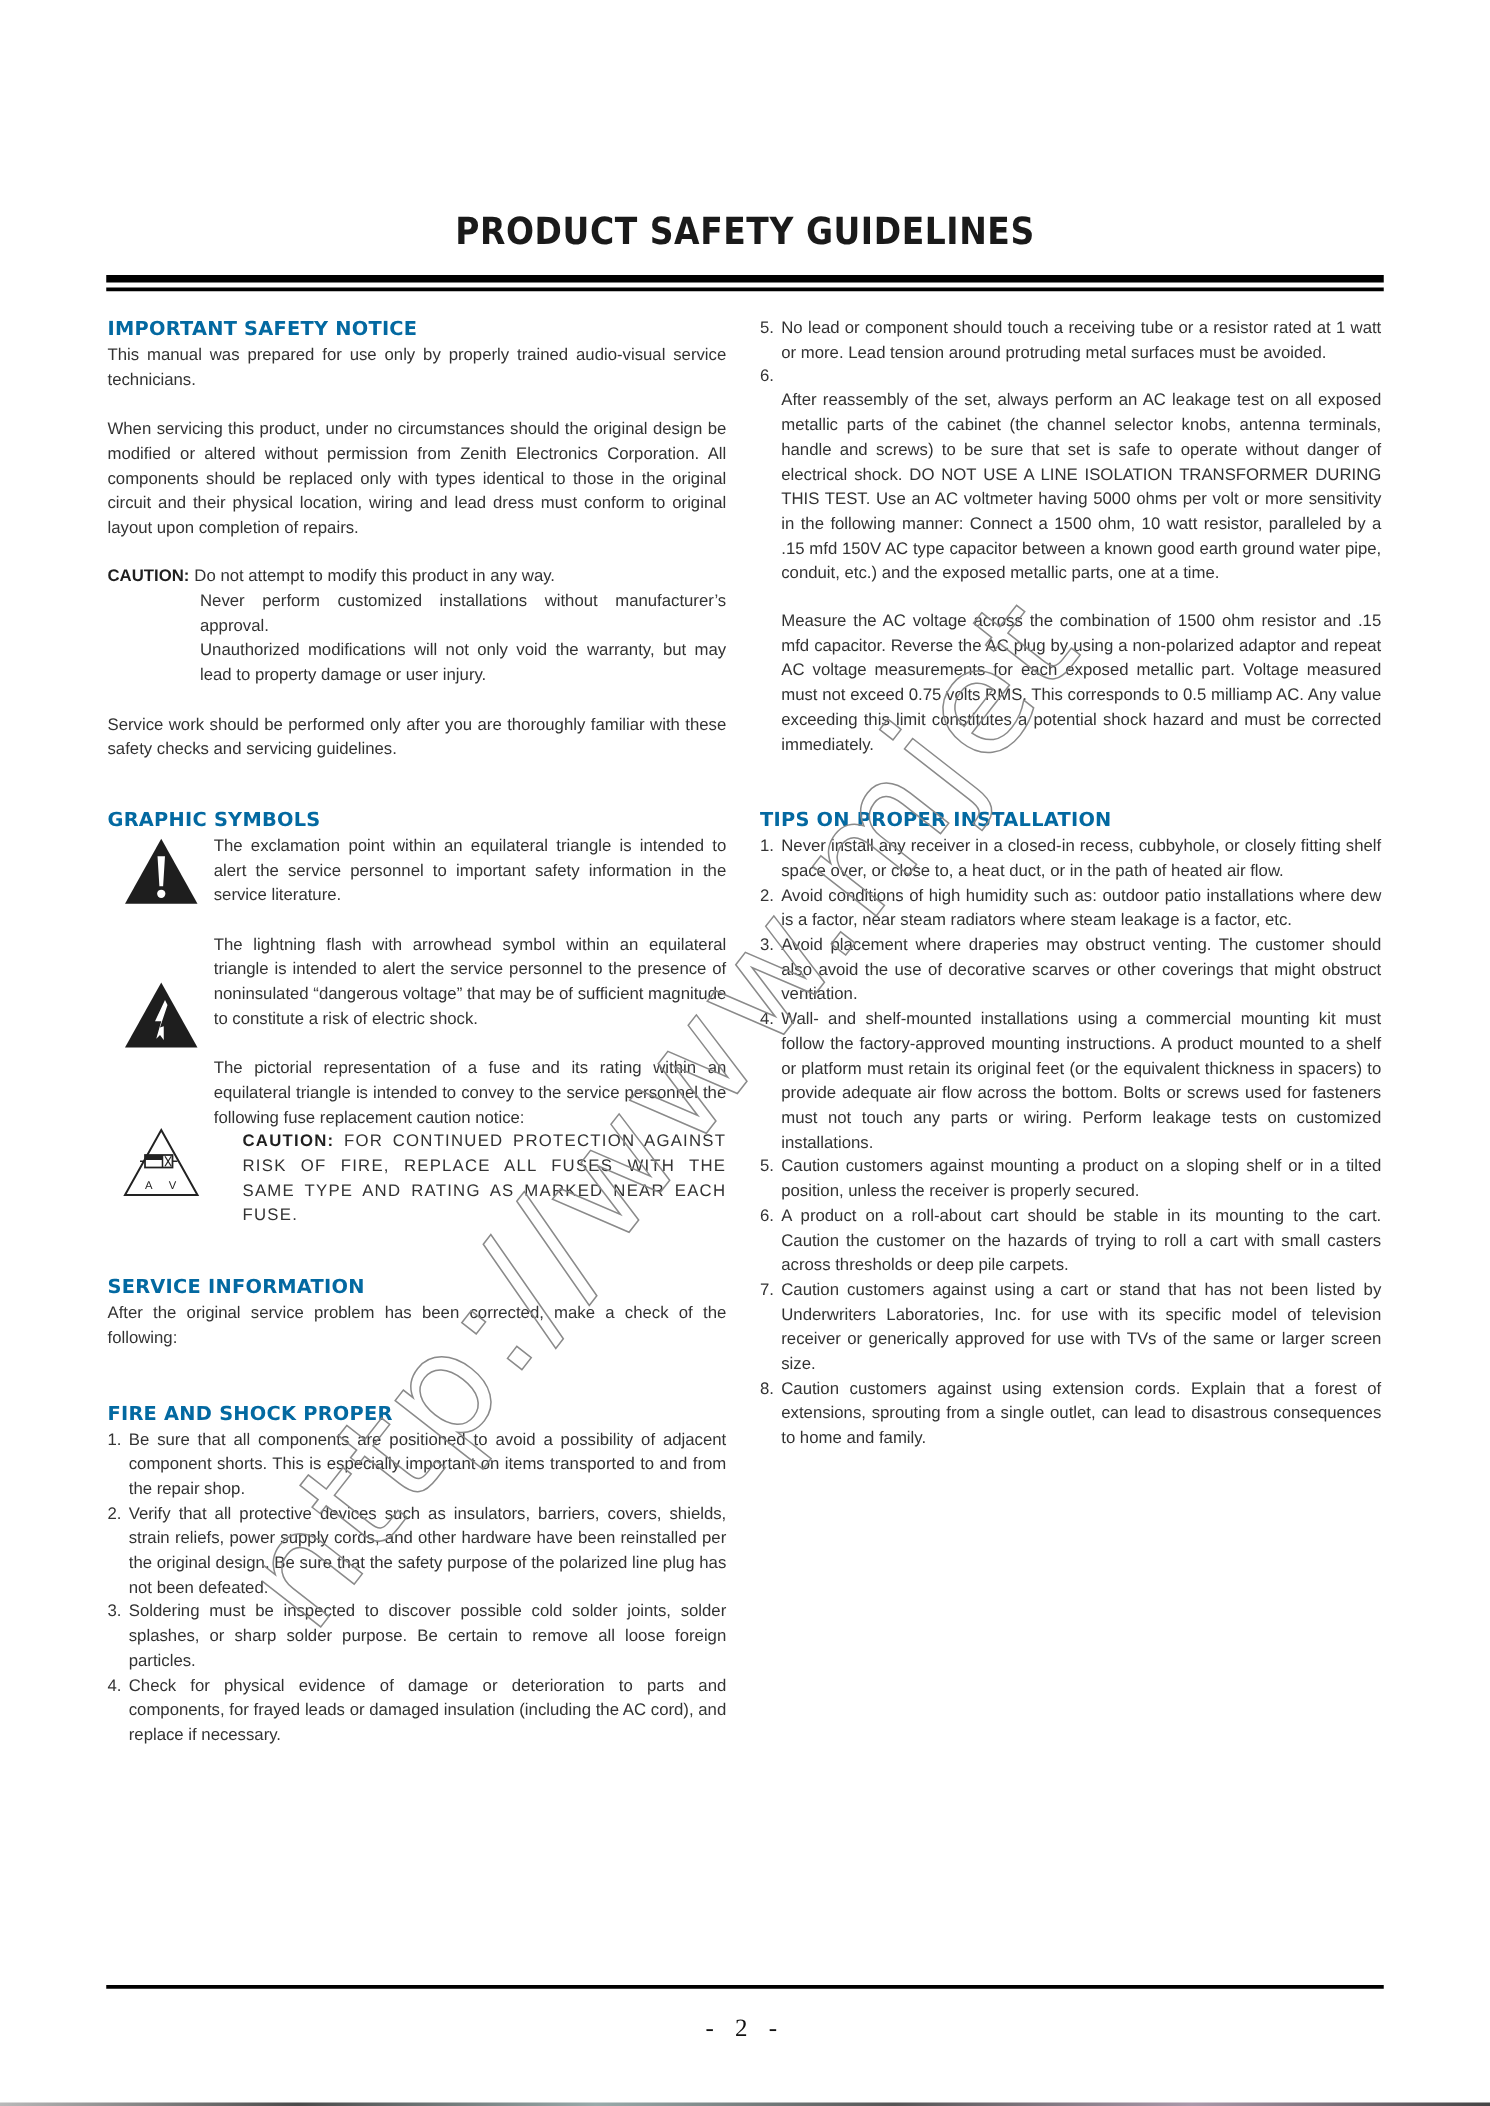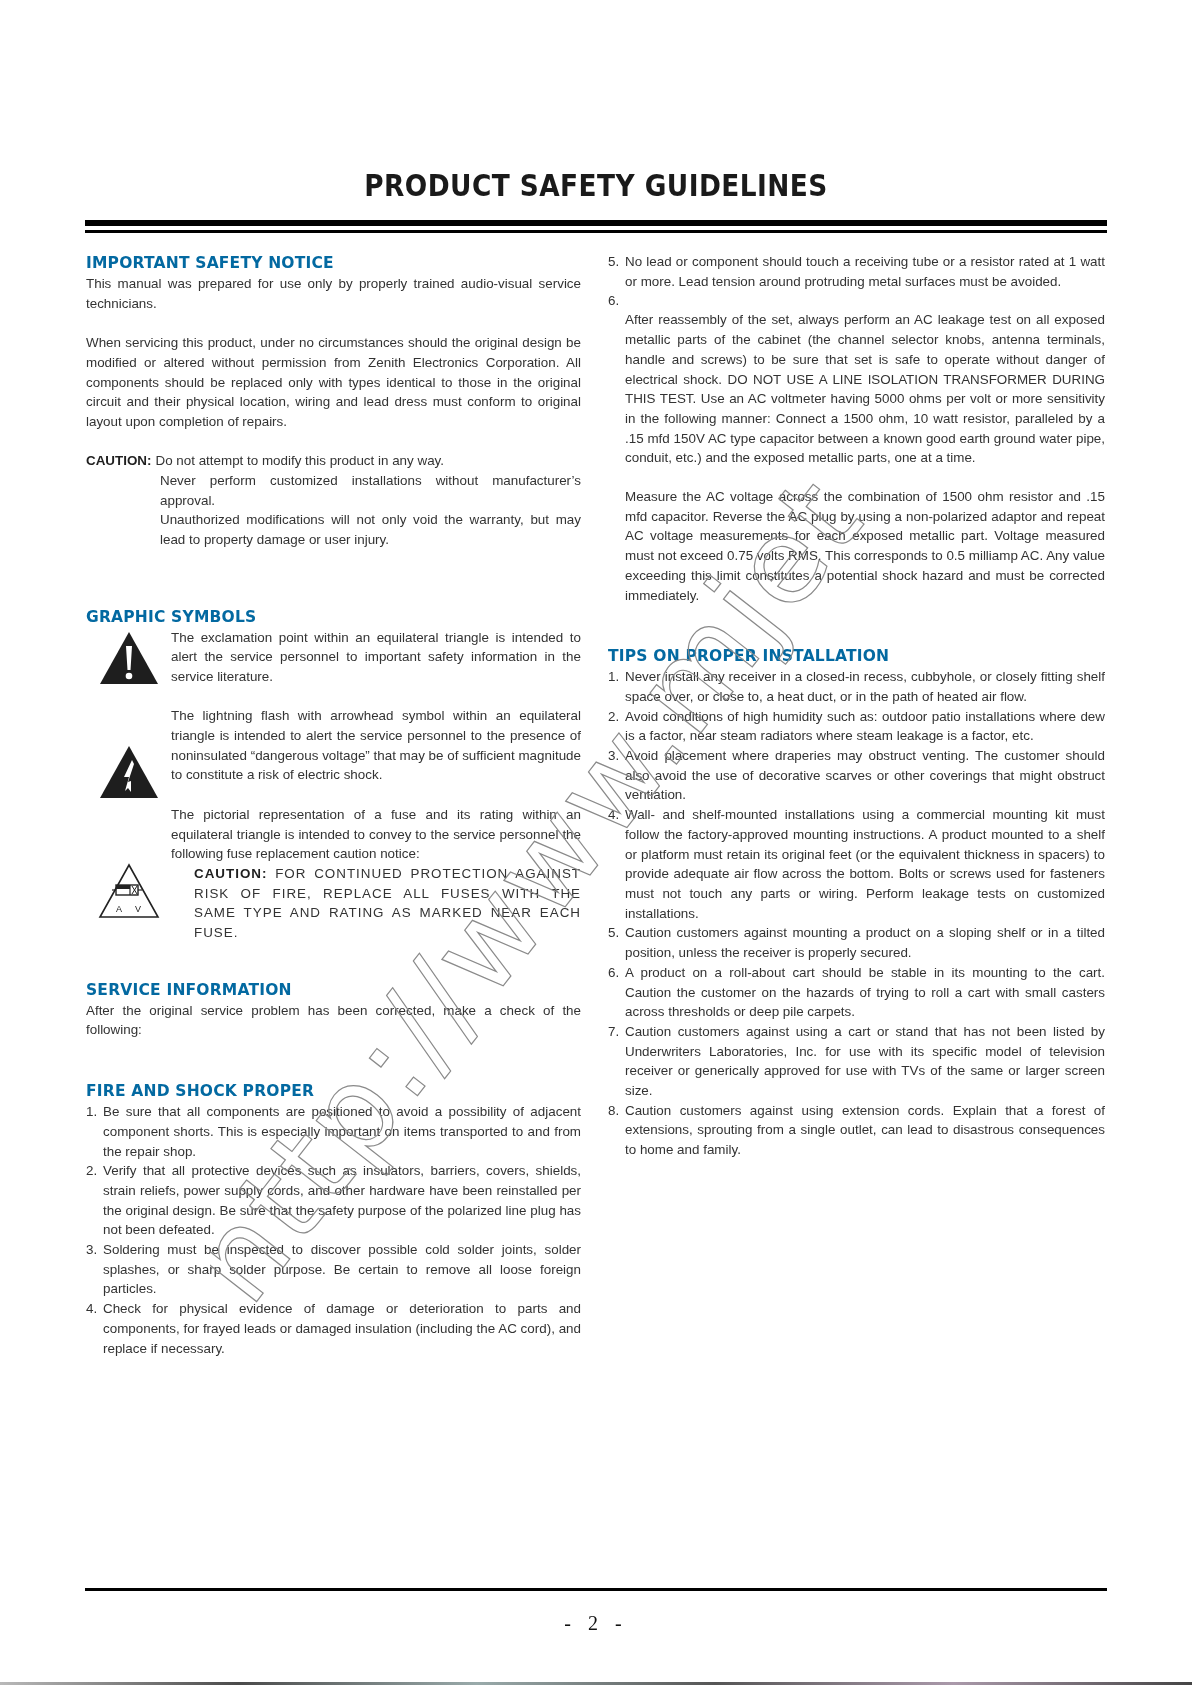--- a/index.html
+++ b/index.html
@@ -75,20 +75,21 @@
       <div class="caution-row">
         <span class="caution-label">CAUTION:</span>
         <span style="padding-left:4px">Do not attempt to modify this product in any way.</span>
       </div>
       <div class="caution-lines">
         <p>Never perform customized installations without manufacturer’s approval.</p>
         <p>Unauthorized modifications will not only void the warranty, but may lead to property damage or user injury.</p>
       </div>
     </div>
     <div class="gap"></div>
+    <p>Service work should be performed only after you are thoroughly familiar with these safety checks and servicing guidelines.</p>
   </section>
 
   <div class="gap2"></div>
 
   <section>
     <h2 class="heading">GRAPHIC SYMBOLS</h2>
     <div class="sym-row">
       <div class="sym-icon">
         <svg width="62" height="56" viewBox="0 0 62 56" style="position:absolute;left:12px;top:2px">
           <polygon points="31,2 60,54 2,54" fill="#1e1e1e"></polygon>

